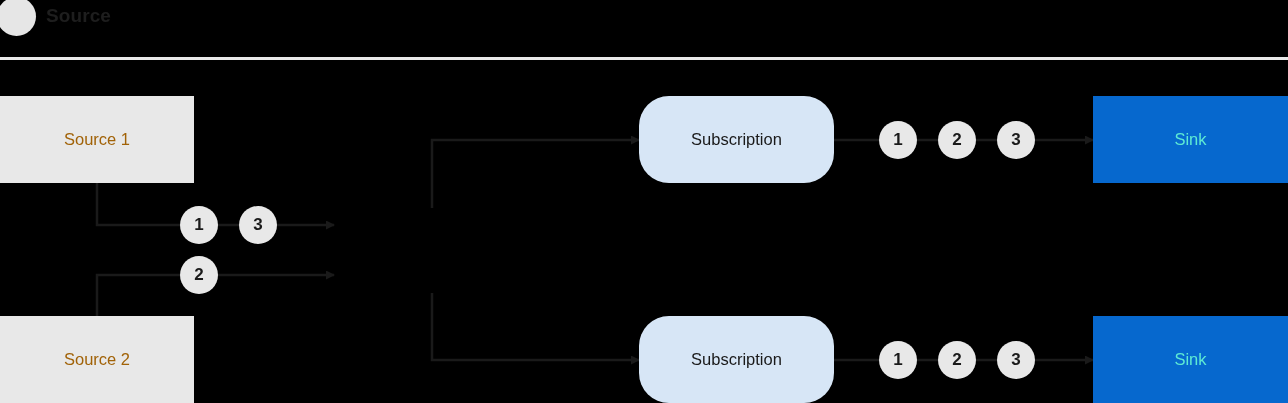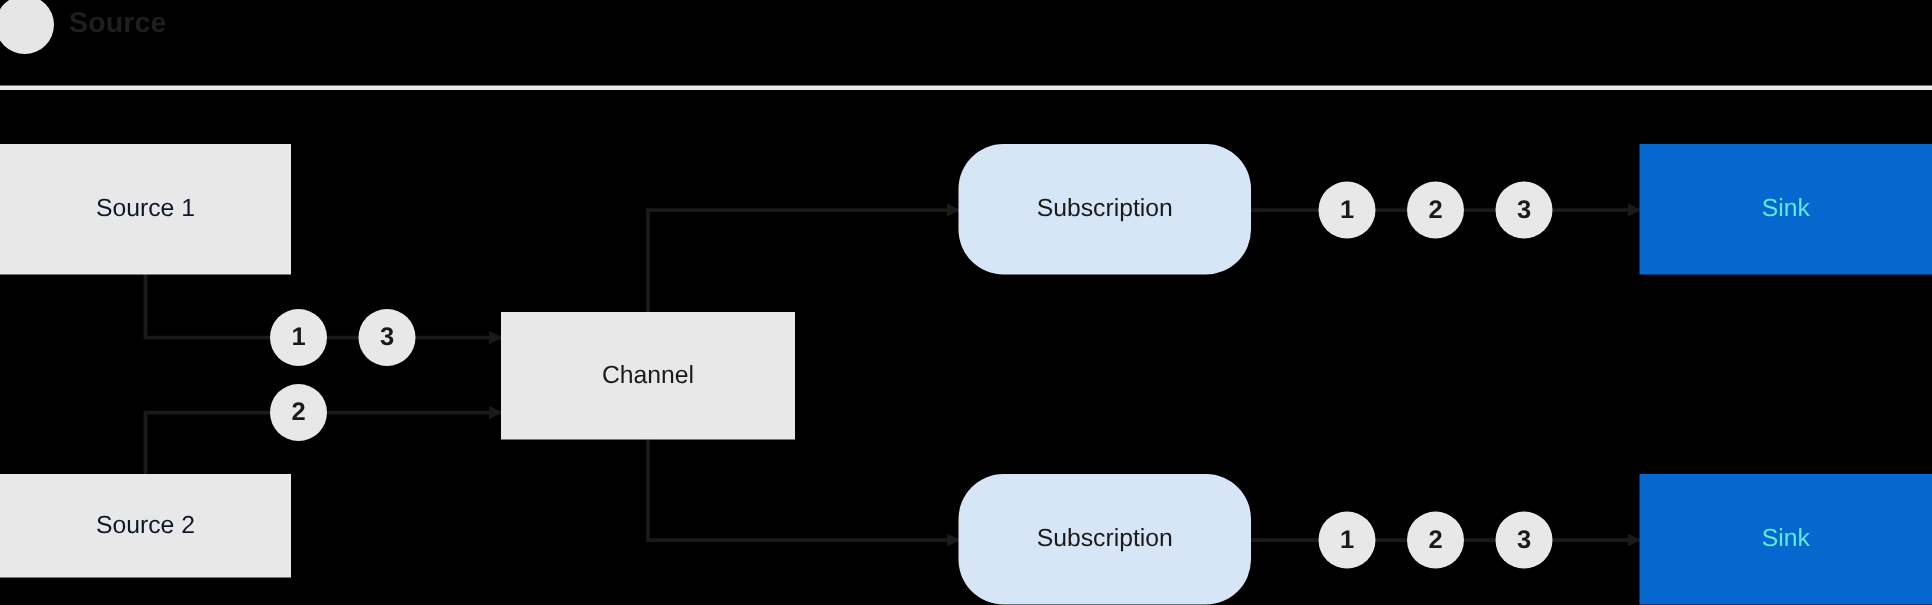--- a/index.html
+++ b/index.html
@@ -72,21 +72,21 @@
     position: absolute;
     display: flex;
     align-items: center;
     justify-content: center;
     font-size: 16.5px;
     line-height: 1.2;
     box-sizing: border-box;
   }
   .node-source {
     background: #e8e8e8;
-    color: #0f172a;
+    color: #a16207;
   }
   .node-channel {
     background: #e8e8e8;
     color: #1a1a1a;
   }
   .node-subscription {
     background: #d7e6f6;
     color: #1a1a1a;
     border-radius: 30px;
   }
@@ -139,27 +139,24 @@
 
     <path d="M834,140 L1093,140" stroke="#1a1a1a" stroke-width="2.5" fill="none" marker-end="url(#arrow)"></path>
 
     <path d="M834,360 L1093,360" stroke="#1a1a1a" stroke-width="2.5" fill="none" marker-end="url(#arrow)"></path>
   </svg>
 
   <div class="node node-source" style="left:0px; top:96px; width:194px; height:87px;">
     <span>Source 1</span>
   </div>
 
-  <div class="node node-source" style="left:0px; top:316px; width:194px; height:69px;align-items:center;">
+  <div class="node node-source" style="left:0px; top:316px; width:194px; height:87px;align-items:center;">
     <span>Source 2</span>
   </div>
 
-  <div class="node node-channel" style="left:334px; top:208px; width:196px; height:85px;">
-    <span>Channel</span>
-  </div>
 
   <div class="node node-subscription" style="left:639px; top:96px; width:195px; height:87px;">
     <span>Subscription</span>
   </div>
 
   <div class="node node-subscription" style="left:639px; top:316px; width:195px; height:87px;">
     <span>Subscription</span>
   </div>
 
   <div class="node node-sink" style="left:1093px; top:96px; width:195px; height:87px;">

